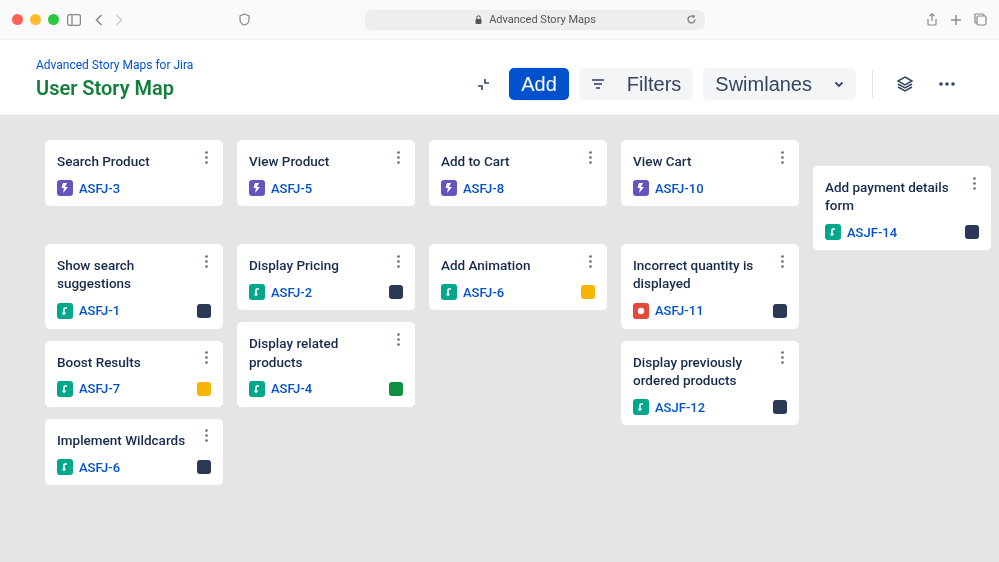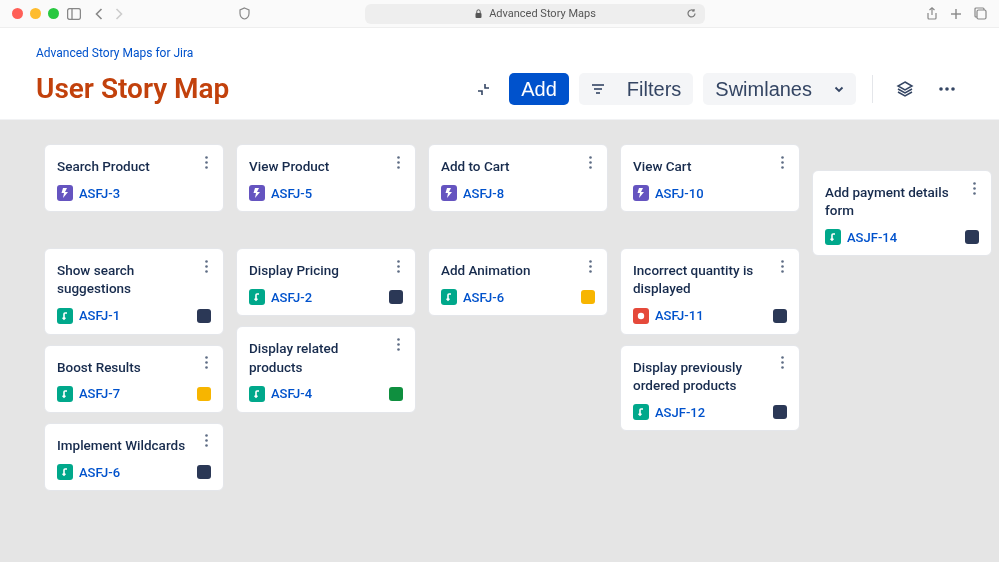--- a/index.html
+++ b/index.html
@@ -1,36 +1,36 @@
 <!DOCTYPE html>
 <html><head>
   <meta charset="utf-8">
   <style>
     * { margin: 0; padding: 0; box-sizing: border-box; }
     body { font-family: -apple-system, BlinkMacSystemFont, "Segoe UI", Roboto, sans-serif; background: #fff; color: #172b4d; width: 999px; height: 562px; overflow: hidden; }
     
     
-    .browser-chrome { height: 28px; display: flex; align-items: center; padding: 0 12px; gap: 8px; background: #fafafa; border-bottom: 1px solid #eee; justify-content: flex-end; }
+    .browser-chrome { height: 40px; display: flex; align-items: center; padding: 0 12px; gap: 8px; background: #fafafa; border-bottom: 1px solid #eee; justify-content: flex-end; }
     .traffic-lights { display: flex; gap: 7px; }
     .traffic-light { width: 11px; height: 11px; border-radius: 50%; }
     .tl-red { background: #ff5f57; }
     .tl-yellow { background: #febc2e; }
     .tl-green { background: #28c840; }
     .chrome-icon { color: #888; font-size: 13px; cursor: pointer; display: flex; align-items: center; }
     .chrome-nav { display: flex; gap: 10px; margin-left: 6px; }
     .addr-bar { flex: 0 0 340px; margin: 0 auto; background: #eee; border-radius: 6px; height: 20px; display: flex; align-items: center; justify-content: center; gap: 6px; font-size: 11px; color: #555; position: relative; }
     .addr-bar .lock { font-size: 10px; }
     .addr-reload { position: absolute; right: 8px; color: #777; font-size: 11px; }
     .chrome-right { display: flex; gap: 12px; margin-left: auto; }
     
     
     .page-header { padding: 18px 36px 14px; display: flex; align-items: flex-end; justify-content: space-between; border-bottom: 1px solid #f1f2f4; }
     .header-left {}
-    .breadcrumb { font-size: 12px; color: #0052cc; margin-bottom: 12px; }
-    .page-title { font-size: 28px; font-weight: 600; color: #c2410c; }
+    .breadcrumb { font-size: 12px; color: #0052cc; margin-bottom: 4px; }
+    .page-title { font-size: 20px; font-weight: 600; color: #15803d; }
     .header-right { display: flex; align-items: center; gap: 10px; }
     .icon-btn { width: 32px; height: 32px; display: flex; align-items: center; justify-content: center; border-radius: 4px; cursor: pointer; color: #344563; }
     .btn { height: 32px; padding: 0 12px; border-radius: 5px; display: flex; align-items: center; gap: 6px; font-size: 20px; font-weight: 500; cursor: pointer; border: none; }
     .btn-primary { background: #0052cc; color: #fff; }
     .btn-subtle { background: #f4f5f7; color: #344563; gap: 22px; }
     .divider-v { width: 1px; height: 28px; background: #e4e6ea; margin: 0 6px; }
     
     
     .board-wrap { background: #e5e5e5; padding: 24px 44px; height: calc(100% - 28px - 75px); overflow: auto; }
     .board { display: flex; gap: 12px; align-items: flex-start; }

